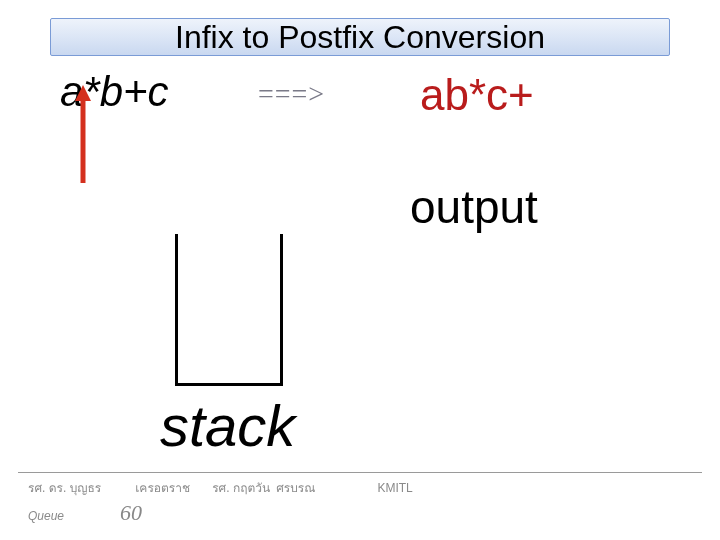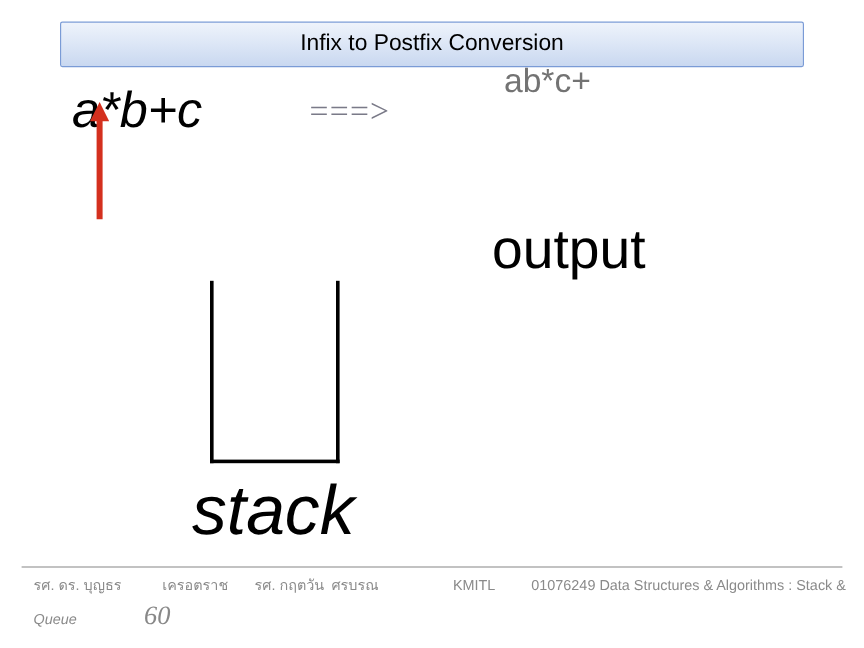--- a/index.html
+++ b/index.html
@@ -18,21 +18,21 @@
     width: 620px;
     height: 38px;
     background: linear-gradient(to bottom, #eef3fb 0%, #dce6f6 50%, #c9d8f0 100%);
     border: 1px solid #7a9bd6;
     border-radius: 2px;
     display: flex;
     align-items: center;
     justify-content: center;
   }
   .title-text {
-    font-size: 19px;
+    font-size: 32px;
     color: #000;
   }
   .infix {
     position: absolute;
     top: 68px;
     left: 60px;
     font-size: 42px;
     color: #000;
     font-weight: normal;
     font-style: italic;
@@ -41,24 +41,24 @@
     position: absolute;
     top: 78px;
     left: 258px;
     font-size: 28px;
     color: #7a7a88;
     font-family: "Comic Sans MS", cursive;
     letter-spacing: 1px;
   }
   .postfix {
     position: absolute;
-    top: 52px;
+    top: 70px;
     left: 420px;
-    font-size: 28px;
-    color: #737373;
+    font-size: 44px;
+    color: #b91c1c;
   }
   .output-label {
     position: absolute;
     top: 180px;
     left: 410px;
     font-size: 46px;
     color: #000;
   }
   .red-arrow {
     position: absolute;
@@ -157,19 +157,18 @@
 <div class="stack-label">stack</div>
 
 <div class="hr-line"></div>
 
 <div class="footer-row">
   <span class="f-author1">รศ. ดร. บุญธร</span>
   <span class="f-author1b">เครอตราช</span>
   <span class="f-author2">รศ. กฤตวัน</span>
   <span class="f-author2b">ศรบรณ</span>
   <span class="f-kmitl">KMITL</span>
-  <span class="f-course">01076249 Data Structures &amp; Algorithms : Stack &amp;</span>
 </div>
 
 <div class="footer-row2">
   <span class="queue-label">Queue</span>
   <span class="page-num">60</span>
 </div>
 
 </body></html>

